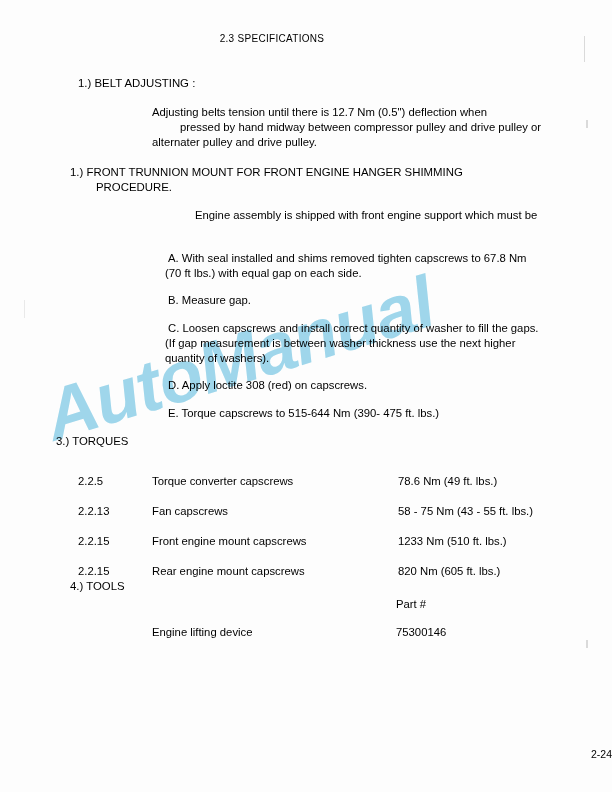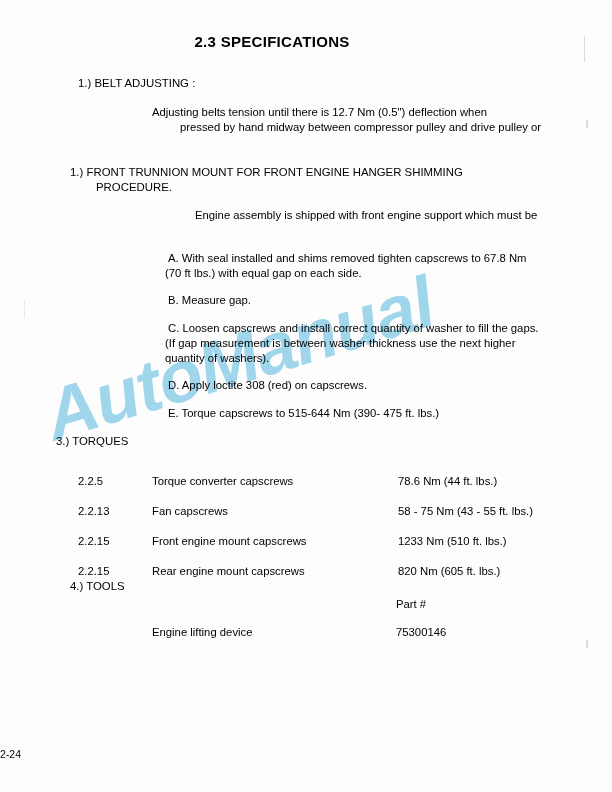--- a/index.html
+++ b/index.html
@@ -50,22 +50,22 @@
     left: 0; top: 0;
     width: 612px;
     height: 792px;
   }
   .doc-title {
     position: absolute;
     left: 0;
     top: 33px;
     width: 544px;
     text-align: center;
-    font-size: 15px;
-    font-weight: bold;
+    font-size: 10px;
+    font-weight: normal;
     letter-spacing: .3px;
   }
   .blk {
     position: absolute;
     font-size: 11.3px;
     line-height: 15.2px;
   }
   .num-head {
     font-size: 11.4px;
   }
@@ -108,21 +108,21 @@
     position: absolute;
     left: 396px;
     top: 626px;
     font-size: 11.3px;
   }
   .footer {
     position: absolute;
     left: 0;
     top: 748px;
     width: 612px;
-    text-align: left;
+    text-align: right;
     font-size: 10.5px;
   }
 </style>
 </head>
 <body>
 
 <div class="page">
 
   <div class="edge-mark" style="left:584px;top:36px;width:1px;height:26px;"></div>
   <div class="edge-mark" style="left:586px;top:120px;width:2px;height:8px;"></div>
@@ -131,20 +131,21 @@
 
   <div class="watermark">AutoManual</div>
 
   <div class="content">
 
     <div class="doc-title">2.3  SPECIFICATIONS</div>
 
     <div class="blk num-head" style="left:78px;top:76px;">1.) BELT ADJUSTING :</div>
     <div class="blk indent-2" style="top:105px;">Adjusting belts tension until there is 12.7 Nm (0.5") deflection when</div>
     <div class="blk indent-2" style="top:120px;margin-left:28px;">pressed by hand midway between compressor pulley and drive pulley or</div>
+    <div class="blk indent-2" style="top:135px;">alternater pulley and drive pulley.</div>
 
     <div class="blk num-head" style="left:70px;top:165px;">1.) FRONT TRUNNION MOUNT FOR FRONT ENGINE HANGER SHIMMING</div>
     <div class="blk num-head" style="left:96px;top:180px;">PROCEDURE.</div>
 
     <div class="blk indent-2" style="top:208px;padding-left:43px;">Engine assembly is shipped with front engine support which must be</div>
 
     <div class="blk sub-item" style="top:251px;">A. With seal installed and shims removed tighten capscrews to 67.8 Nm</div>
     <div class="blk" style="left:165px;top:266px;">(70 ft lbs.) with equal gap on each side.</div>
 
     <div class="blk sub-item" style="top:293px;">B. Measure gap.</div>
@@ -157,21 +158,21 @@
 
     <div class="blk sub-item" style="top:406px;">E. Torque capscrews to 515-644 Nm (390- 475 ft. lbs.)</div>
 
     <div class="blk num-head" style="left:56px;top:434px;">3.) TORQUES</div>
 
     <table class="tbl">
       <tbody>
         <tr>
           <td class="col-code">2.2.5</td>
           <td class="col-desc">Torque converter capscrews</td>
-          <td class="col-val">78.6 Nm (44 ft. lbs.)</td>
+          <td class="col-val">78.6 Nm (49 ft. lbs.)</td>
         </tr>
         <tr>
           <td class="col-code">2.2.13</td>
           <td class="col-desc">Fan capscrews</td>
           <td class="col-val">58 - 75 Nm (43 - 55 ft. lbs.)</td>
         </tr>
         <tr>
           <td class="col-code">2.2.15</td>
           <td class="col-desc">Front  engine mount capscrews</td>
           <td class="col-val">1233 Nm (510 ft. lbs.)</td>

